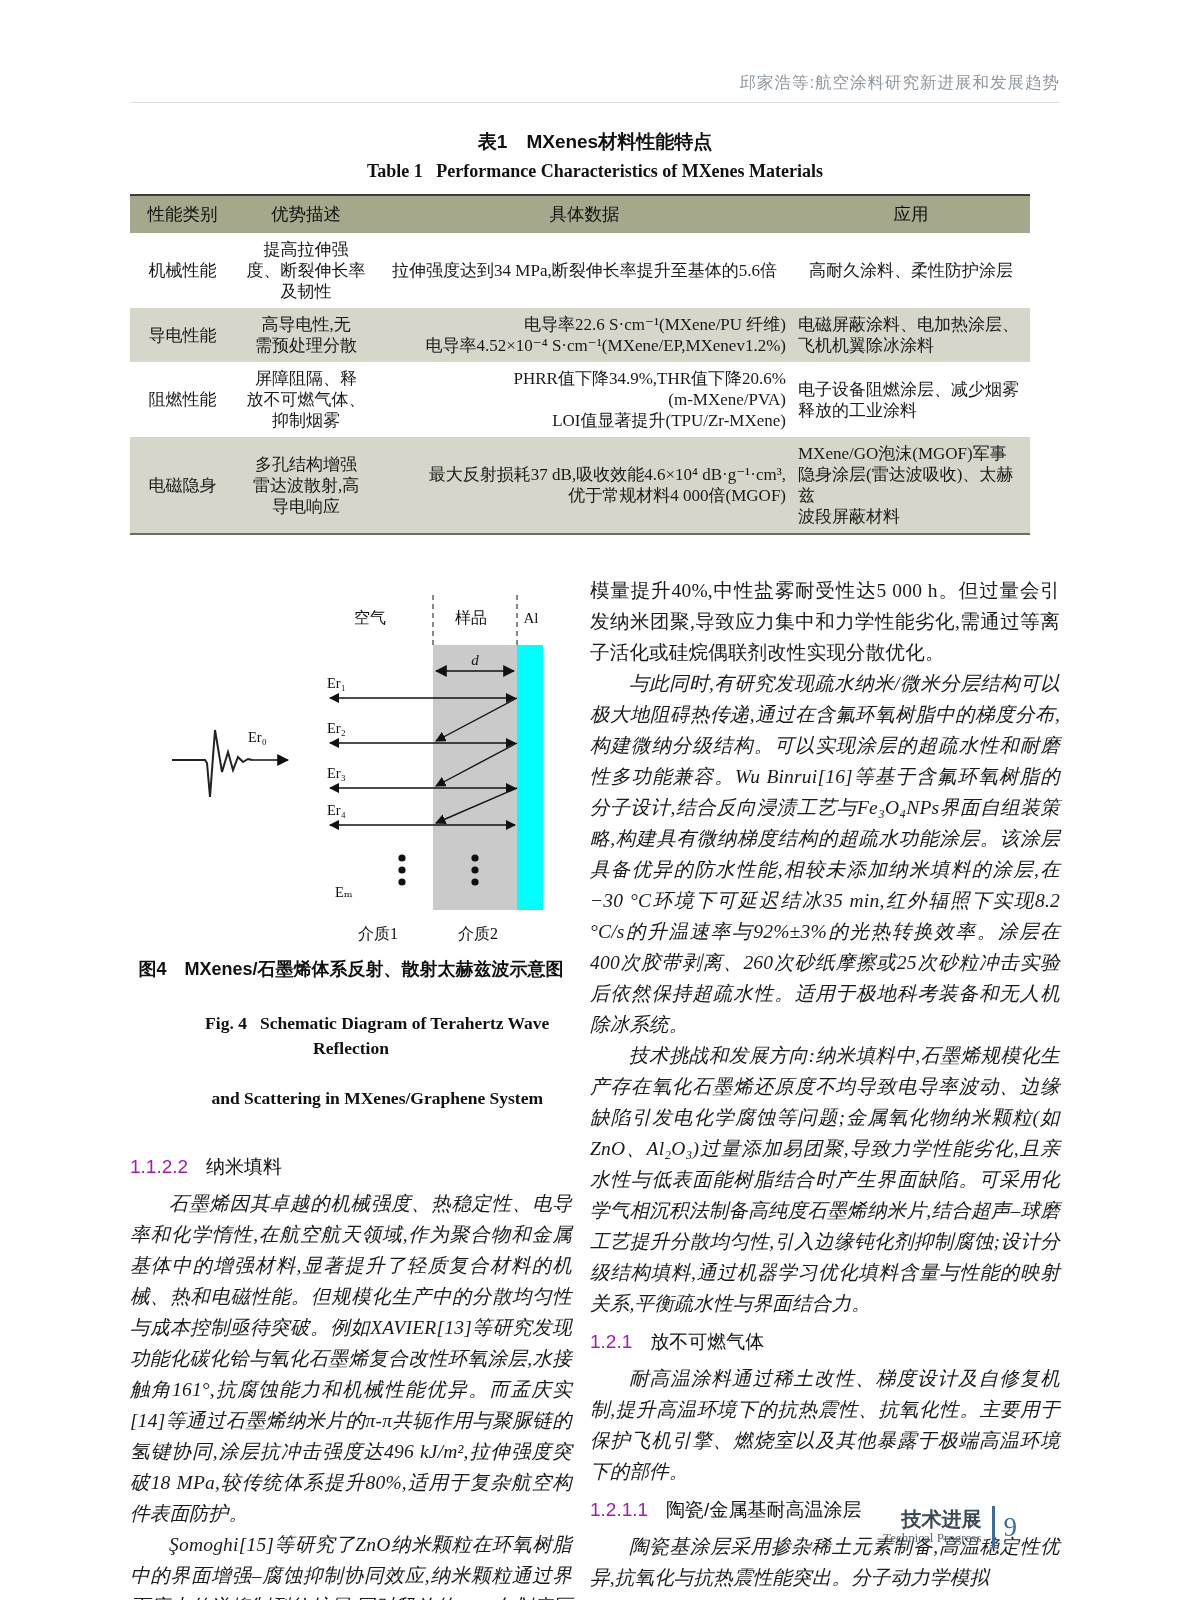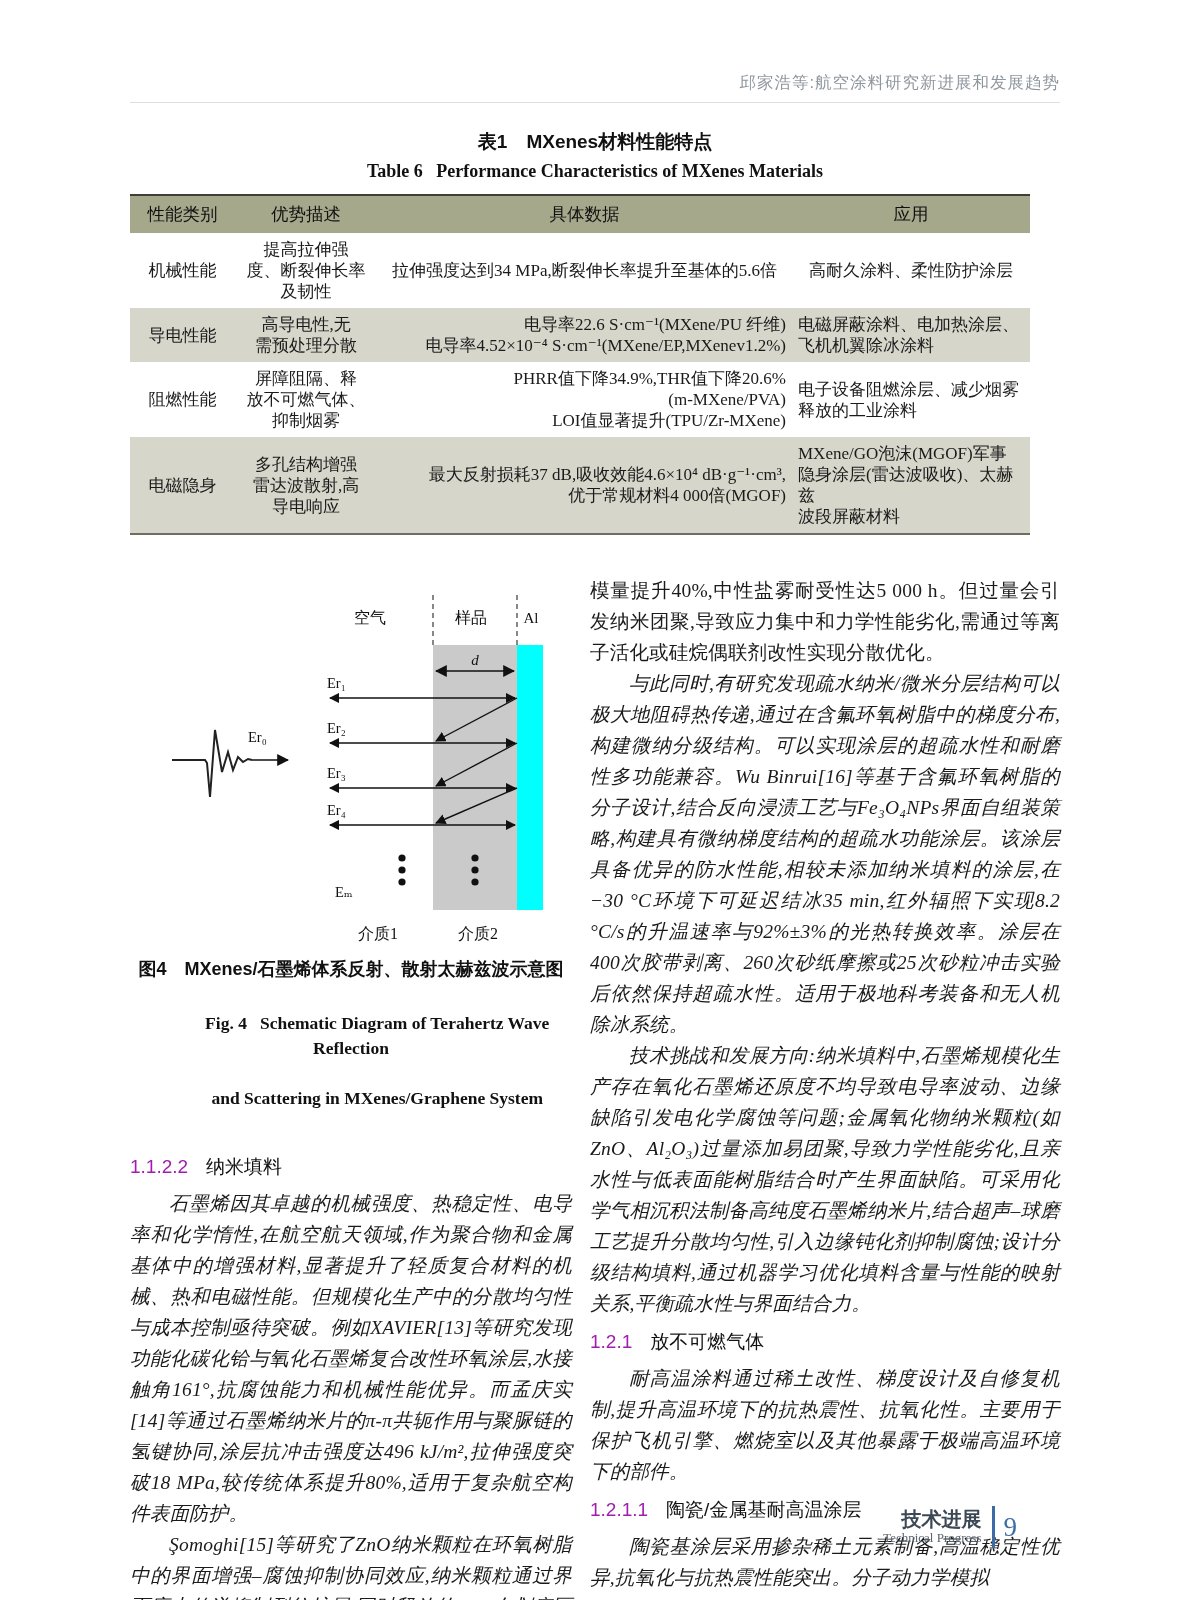--- a/index.html
+++ b/index.html
@@ -66,21 +66,21 @@
 </head>
 <body>
 
 <div class="page">
   <div class="content">
 
     <div class="running-head">邱家浩等:航空涂料研究新进展和发展趋势</div>
     <hr class="head-rule">
 
     <div class="tbl-title-zh">表1　MXenes材料性能特点</div>
-    <div class="tbl-title-en">Table 6   Performance Characteristics of MXenes Materials</div>
+    <div class="tbl-title-en">Table 1   Performance Characteristics of MXenes Materials</div>
 
     <table class="perf">
       <colgroup>
           <col class="c1">
           <col class="c2">
           <col class="c3">
           <col class="c4">
         </colgroup>
       <tbody>
           <tr>

